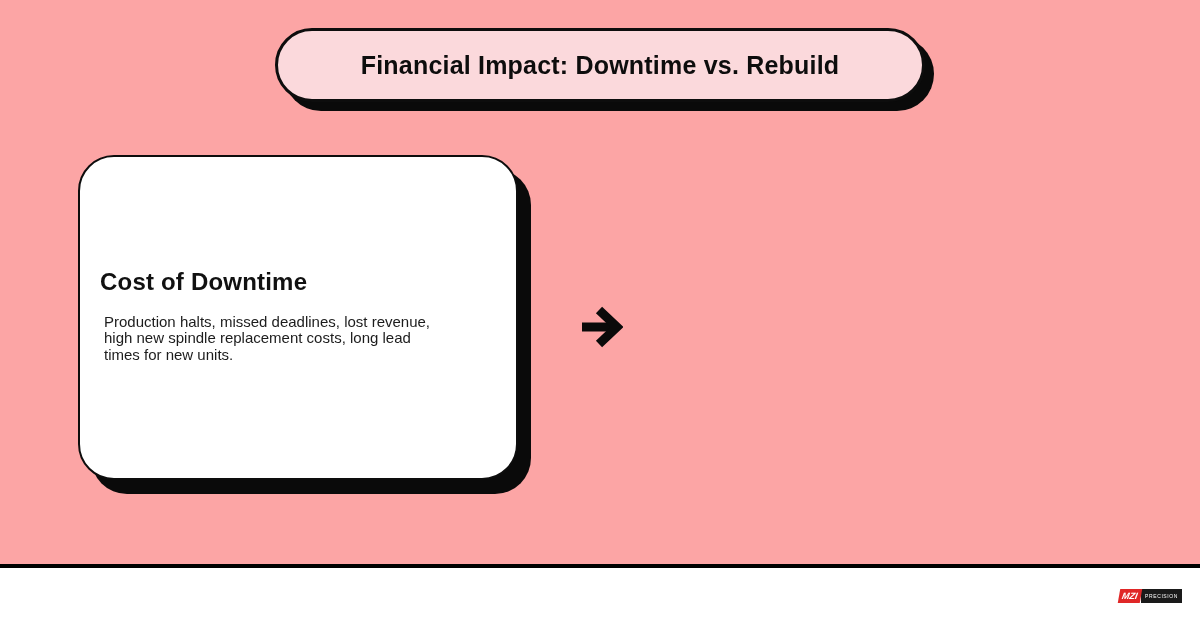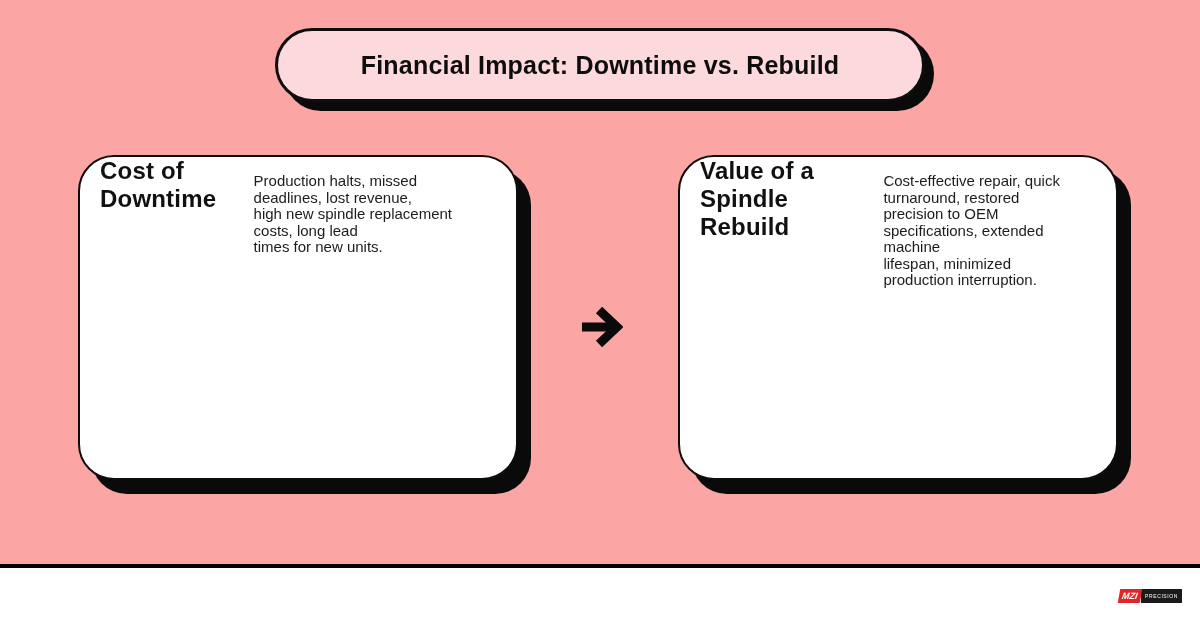--- a/index.html
+++ b/index.html
@@ -45,36 +45,36 @@
     position: absolute;
     top: 155px;
     width: 440px;
     height: 325px;
     background: #FFFFFF;
     border: 2.5px solid #0D0D0D;
     border-radius: 36px;
     box-shadow: 13px 14px 0 #0A0A0A;
     box-sizing: border-box;
     display: flex;
-    flex-direction: row;
+    flex-direction: column;
     justify-content: center;
     padding: 0 30px 0 20px;
   }
   .card-left  { left: 78px; }
   .card-right { left: 678px; }
 
   .card h2 {
     margin: 0 0 14px 0;
     font-size: 24px;
     font-weight: bold;
     color: #111111;
     letter-spacing: 0.2px;
   }
   .card p {
-    margin: 16px;
+    margin: 4px;
     font-size: 15px;
     line-height: 16.5px;
     color: #1C1C1C;
     white-space: pre-line;
   }
 
   
   .arrow {
     position: absolute;
     left: 577px;
@@ -141,26 +141,20 @@
 times for new units.</p>
   </section>
 
   <div class="arrow">
     <svg width="46" height="48" viewBox="0 0 46 48" aria-hidden="true">
       <path d="M5 24 H36" stroke="#0A0A0A" stroke-width="9" fill="none"></path>
       <path d="M22 7 L40 24 L22 41" stroke="#0A0A0A" stroke-width="9" fill="none" stroke-linejoin="miter"></path>
     </svg>
   </div>
 
-  <section class="card card-right">
-    <h2>Value of a Spindle Rebuild</h2>
-    <p>Cost-effective repair, quick turnaround, restored
-precision to OEM specifications, extended machine
-lifespan, minimized production interruption.</p>
-  </section>
 
   <footer class="footer">
     <div class="logo">
       <span class="logo-red">MZI</span>
       <span class="logo-black">PRECISION</span>
     </div>
   </footer>
 
 </div>
 

